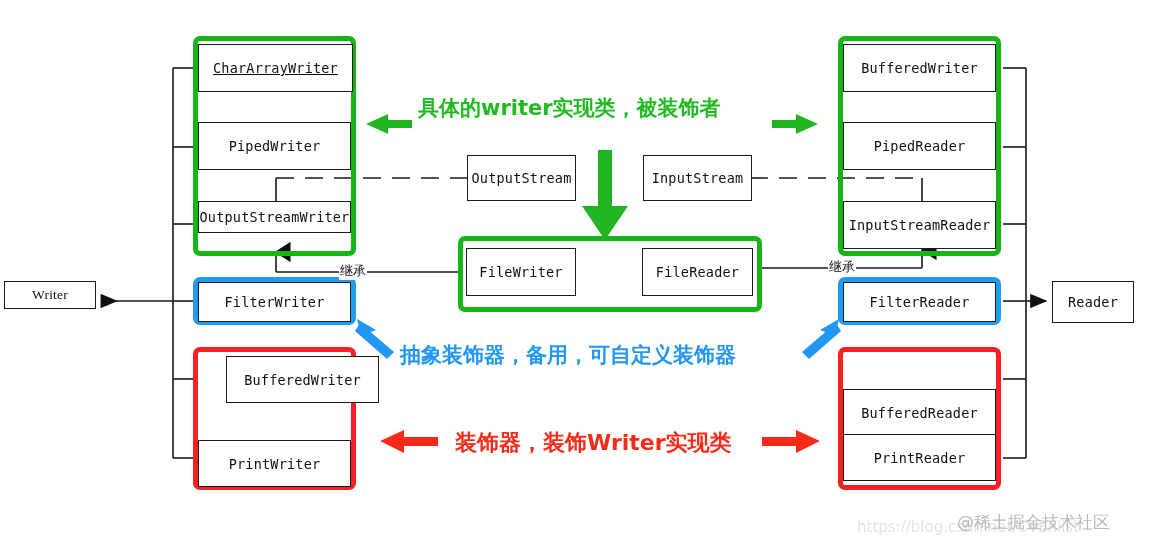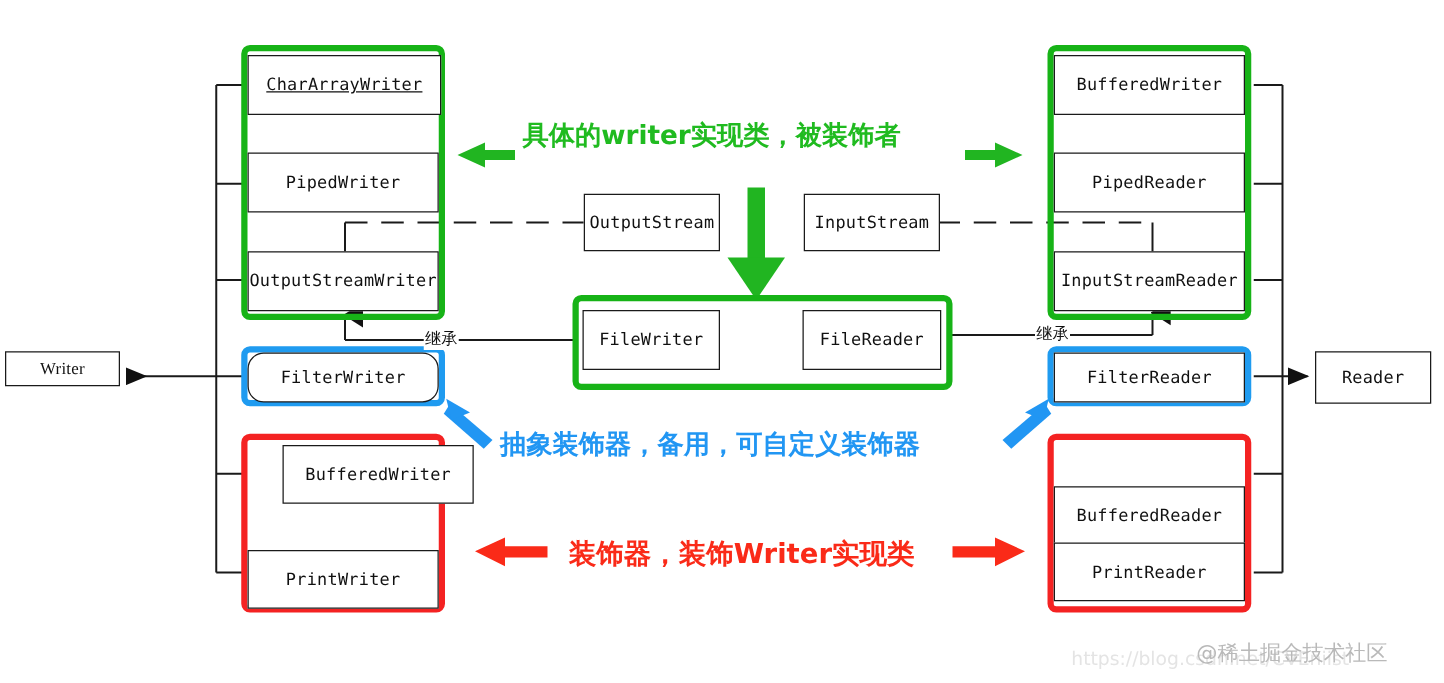--- a/index.html
+++ b/index.html
@@ -161,27 +161,27 @@
   <div class="group g-blue" style="left:193px;top:277px;width:163px;height:48px;"></div>
   <div class="group g-red" style="left:193px;top:347px;width:163px;height:143px;"></div>
 
   <div class="group g-green" style="left:838px;top:36px;width:163px;height:220px;"></div>
   <div class="group g-blue" style="left:838px;top:277px;width:163px;height:48px;"></div>
   <div class="group g-red" style="left:838px;top:347px;width:163px;height:143px;"></div>
 
   <div class="group g-green" style="left:458px;top:236px;width:304px;height:76px;"></div>
 
   <div class="cls" style="left:4px;top:281px;width:92px;height:28px;font-family:Liberation Serif, serif;">Writer</div>
-  <div class="cls" style="left:1052px;top:281px;width:93px;height:42px;">Reader</div>
+  <div class="cls" style="left:1052px;top:281px;width:82px;height:42px;">Reader</div>
 
   <div class="cls" style="left:198px;top:44px;width:155px;height:48px;text-decoration:underline;">CharArrayWriter</div>
   <div class="cls" style="left:198px;top:122px;width:153px;height:48px;">PipedWriter</div>
-  <div class="cls" style="left:198px;top:201px;width:153px;height:48px;">OutputStreamWriter</div>
-
-  <div class="cls" style="left:198px;top:282px;width:153px;height:40px;border-radius:13px;">FilterWriter</div>
+  <div class="cls" style="left:198px;top:201px;width:153px;height:32px;">OutputStreamWriter</div>
+
+  <div class="cls" style="left:198px;top:282px;width:153px;height:40px;">FilterWriter</div>
 
   <div class="cls" style="left:198px;top:356px;width:153px;height:47px;margin-left:28px;">BufferedWriter</div>
   <div class="cls" style="left:198px;top:440px;width:153px;height:47px;">PrintWriter</div>
 
   <div class="cls" style="left:843px;top:44px;width:153px;height:48px;">BufferedWriter</div>
   <div class="cls" style="left:843px;top:122px;width:153px;height:48px;">PipedReader</div>
   <div class="cls" style="left:843px;top:201px;width:153px;height:48px;">InputStreamReader</div>
 
   <div class="cls" style="left:843px;top:282px;width:153px;height:40px;">FilterReader</div>
 

